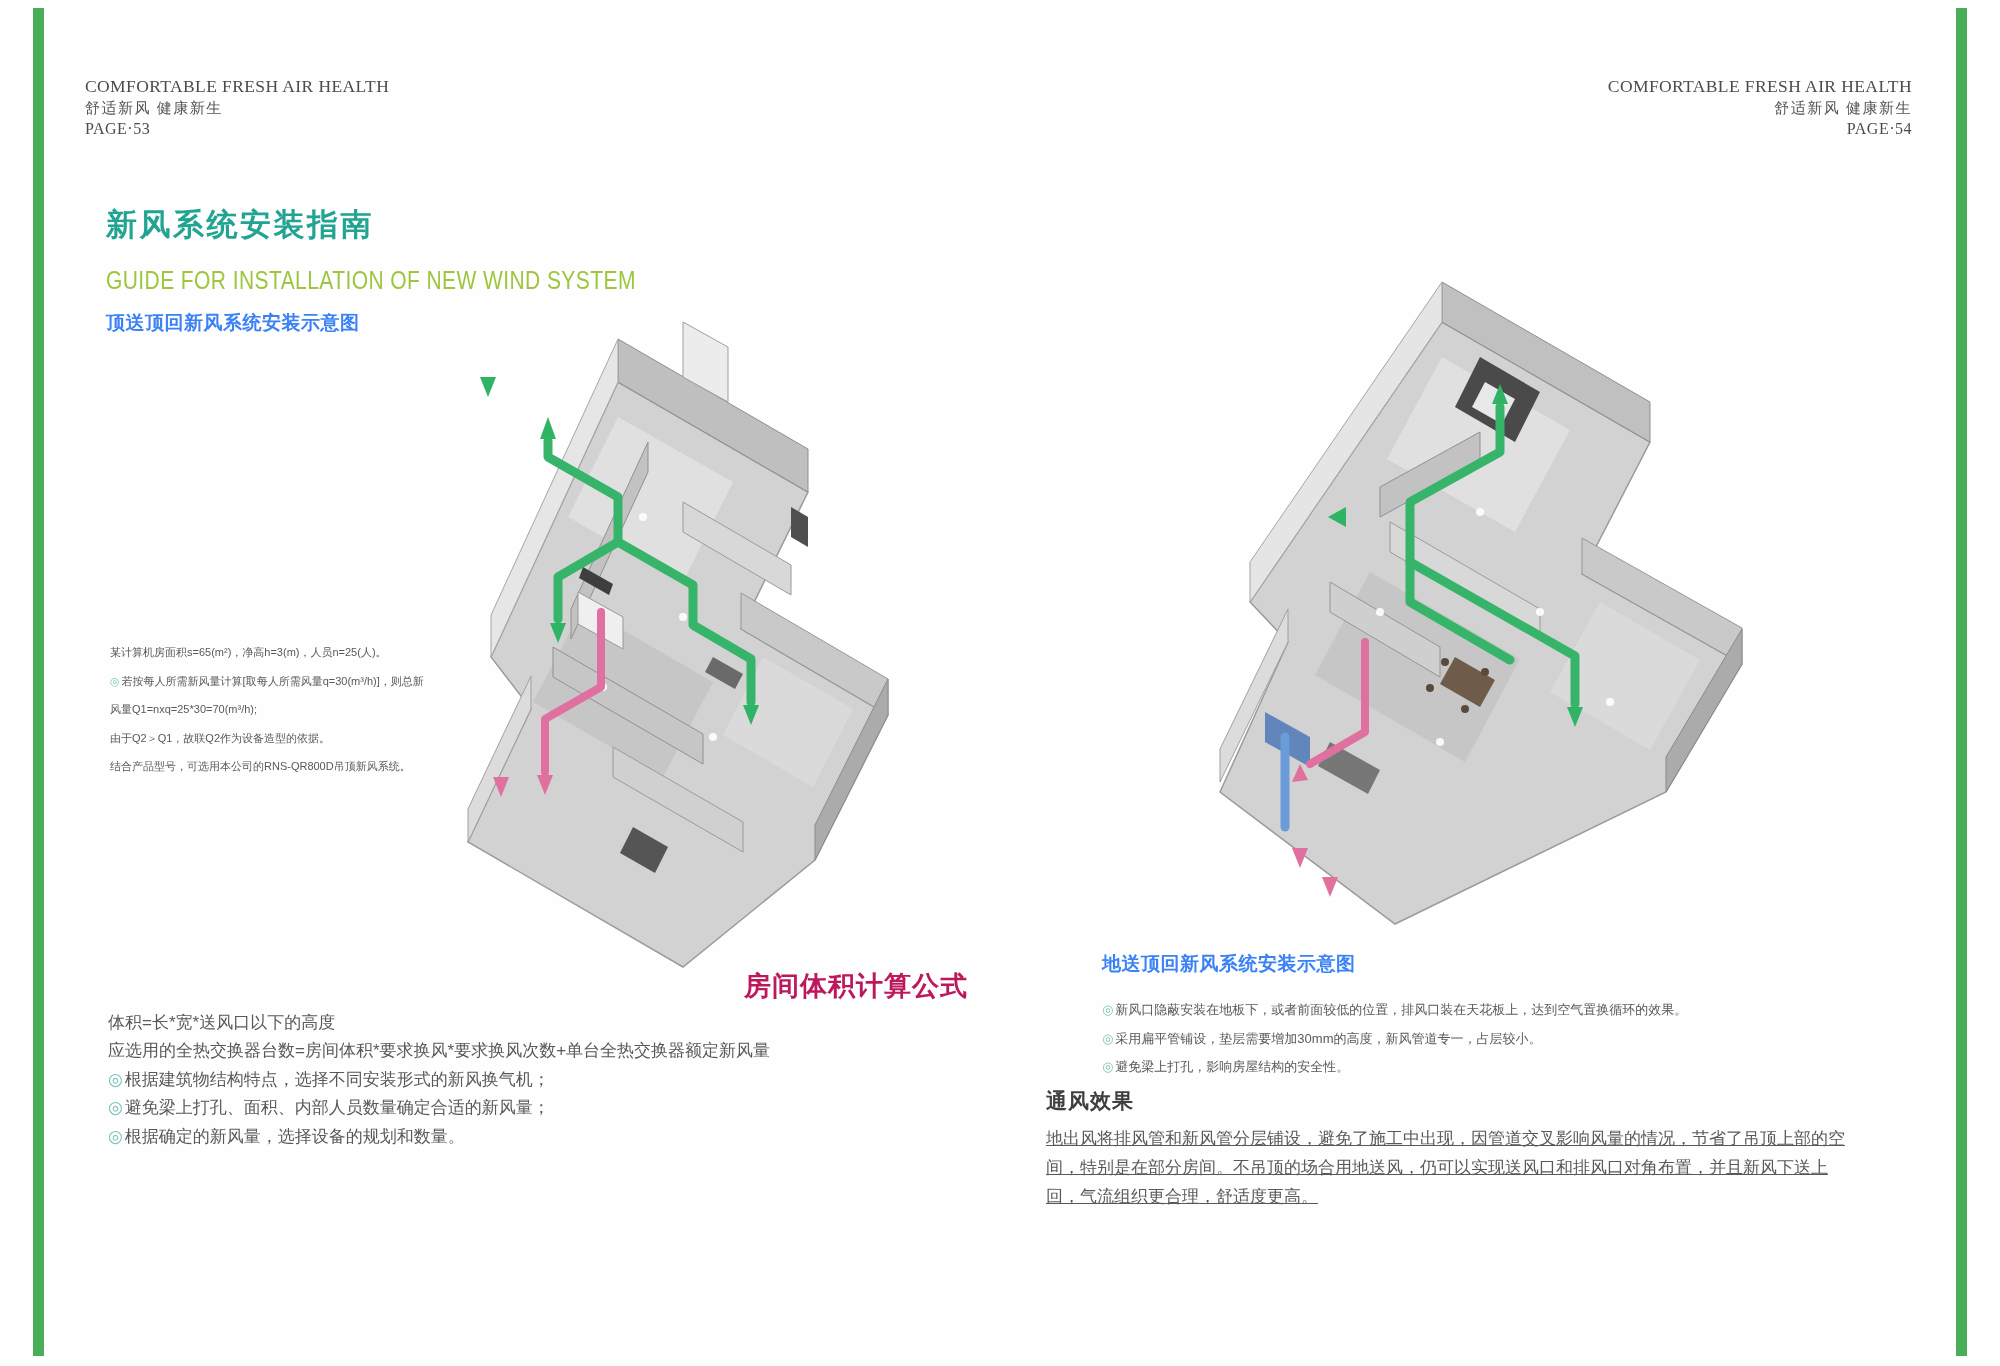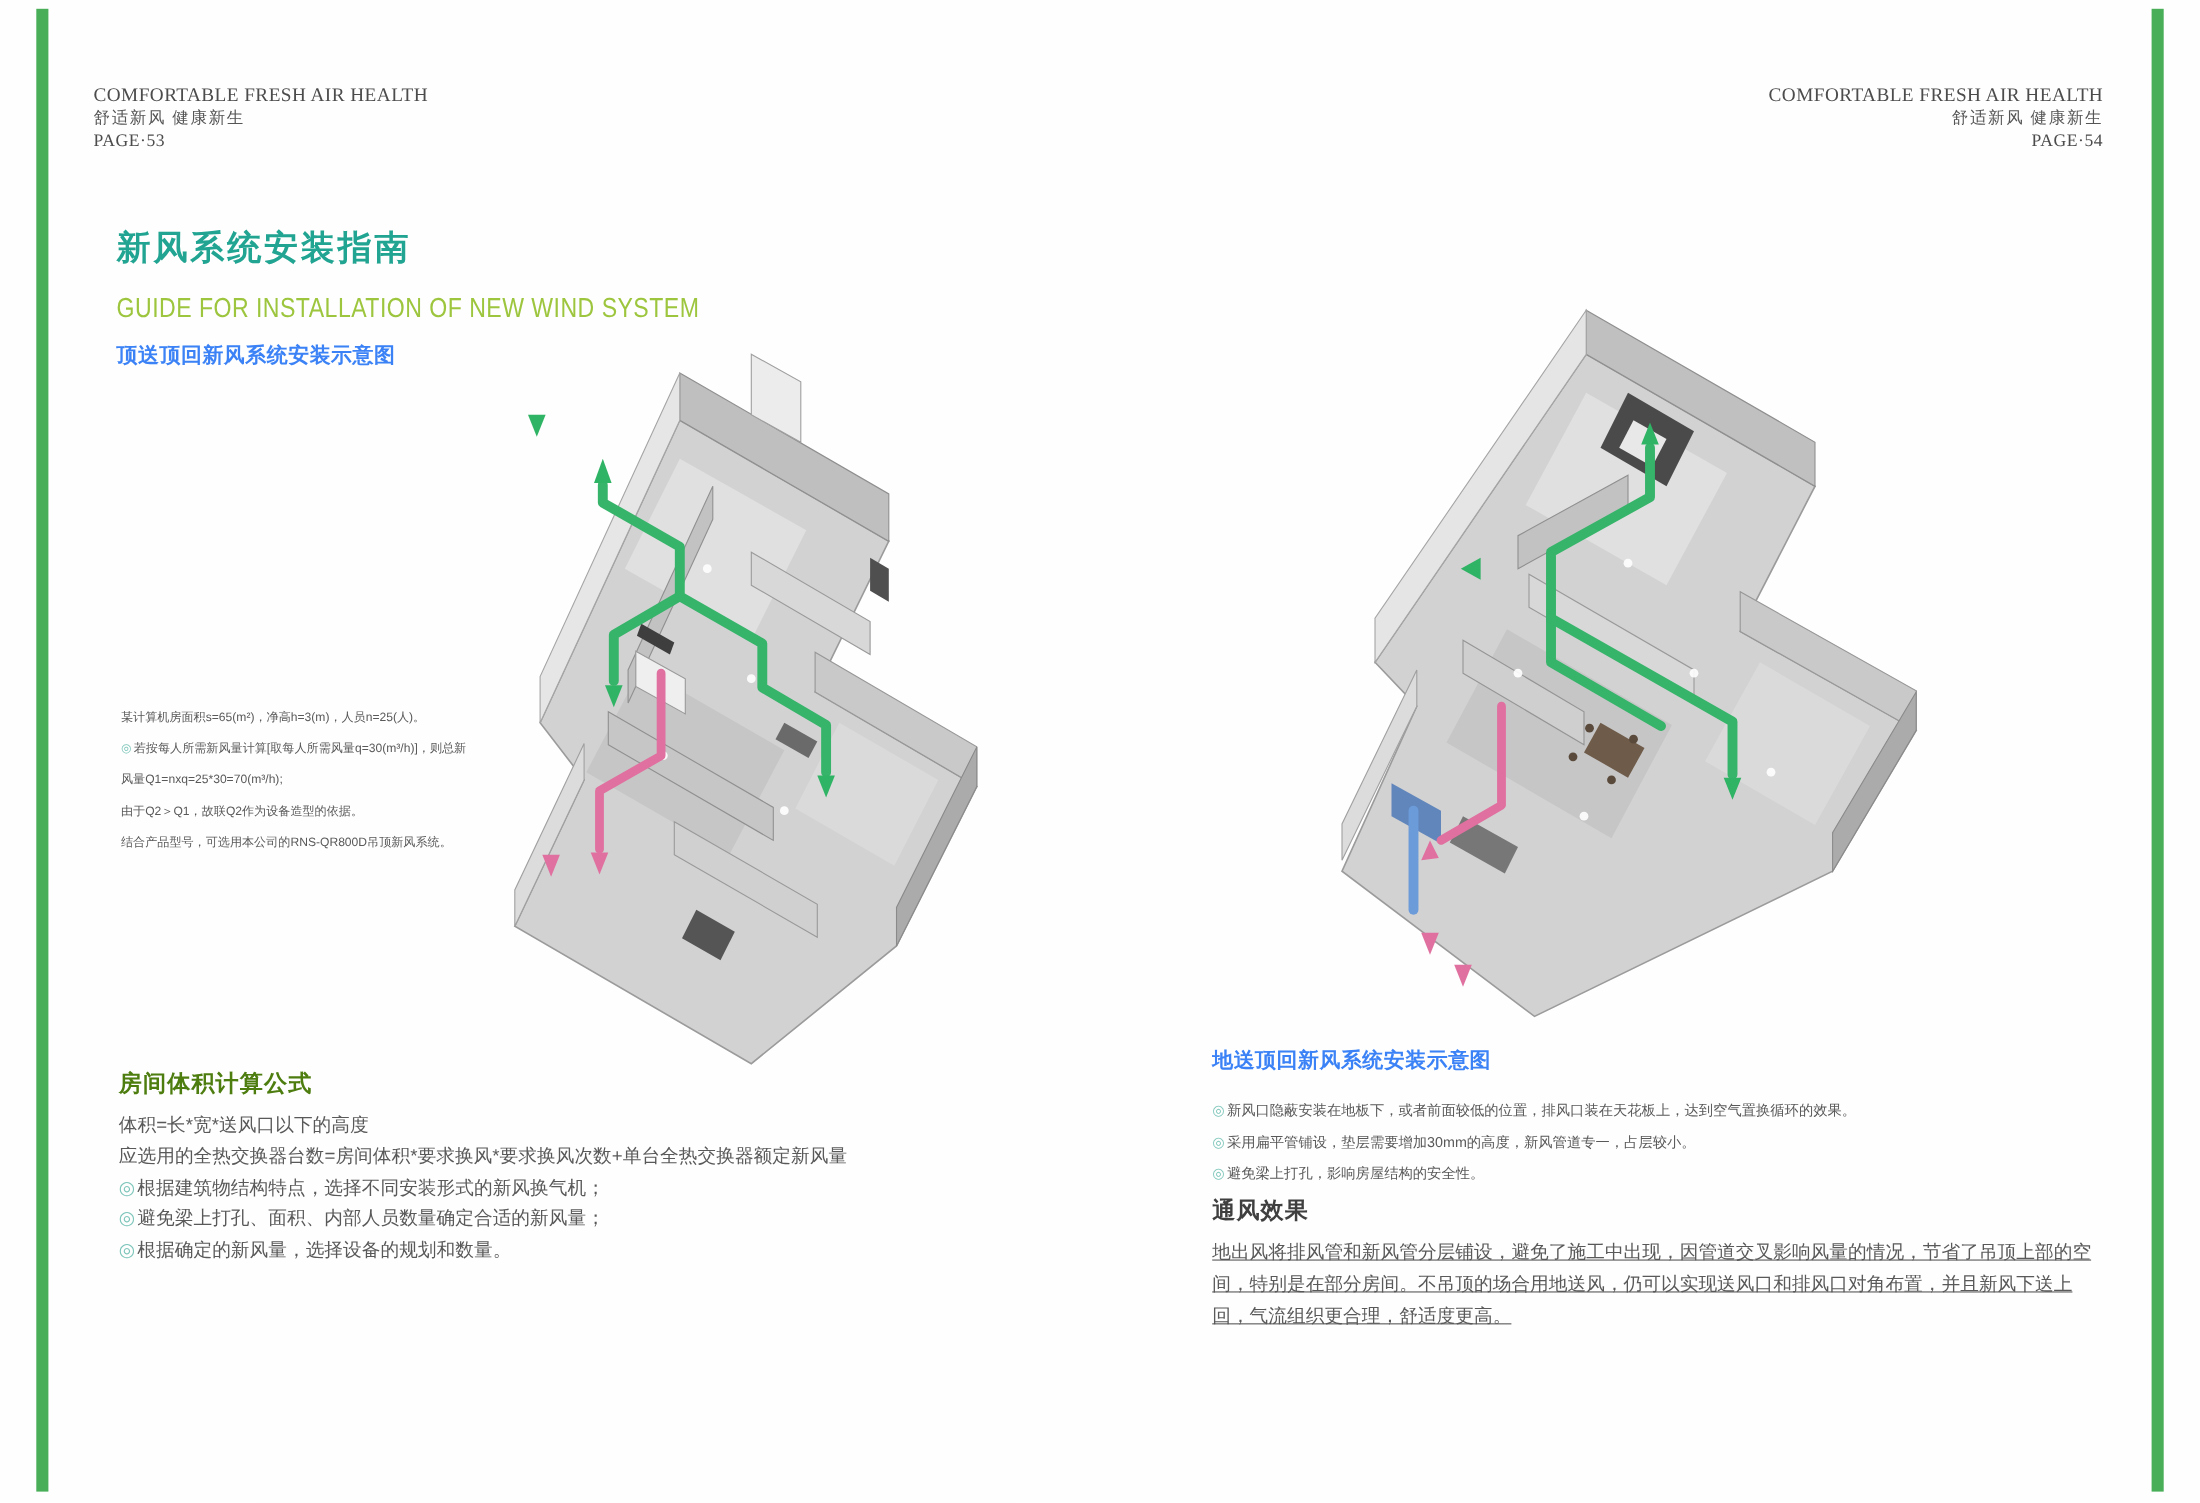--- a/index.html
+++ b/index.html
@@ -27,27 +27,27 @@
   .dlabel-left{left:106px;top:310px;}
   .dlabel-right{left:1102px;top:951px;}
 
   .calc{position:absolute;left:110px;top:638px;width:324px;font-size:11px;
         line-height:28.5px;color:#595959;}
   .calc p{margin:0;}
   .bl{color:#7cc5ba;margin-right:2px;}
 
   .vol{position:absolute;left:108px;top:972px;width:860px;font-size:17px;
        line-height:28.5px;color:#595959;}
-  .vol h2{margin:0 0 8px 0;font-size:21px;color:#4d7c0f;letter-spacing:1px;}
+  .vol h2{margin:0 0 8px 0;font-size:27px;color:#be185d;letter-spacing:1px;text-align:right;}
   .vol .line{margin:0;}
 
   .rbullets{position:absolute;left:1102px;top:996px;width:815px;font-size:13px;
             line-height:28.5px;color:#595959;}
   .rbullets p{margin:0;}
-  .effect{position:absolute;left:1102px;top:1086px;width:815px;font-size:17px;
+  .effect{position:absolute;left:1046px;top:1086px;width:815px;font-size:17px;
           line-height:29px;color:#595959;}
   .effect h2{margin:0 0 9px 0;font-size:21px;color:#3f3f3f;letter-spacing:1px;}
   .effect p{margin:0;text-decoration:underline;}
 
   .bld{position:absolute;}
   .bld-left{left:383px;top:312px;width:532px;height:660px;}
   .bld-right{left:1180px;top:272px;width:600px;height:690px;}
 </style>
 </head>
 <body>

